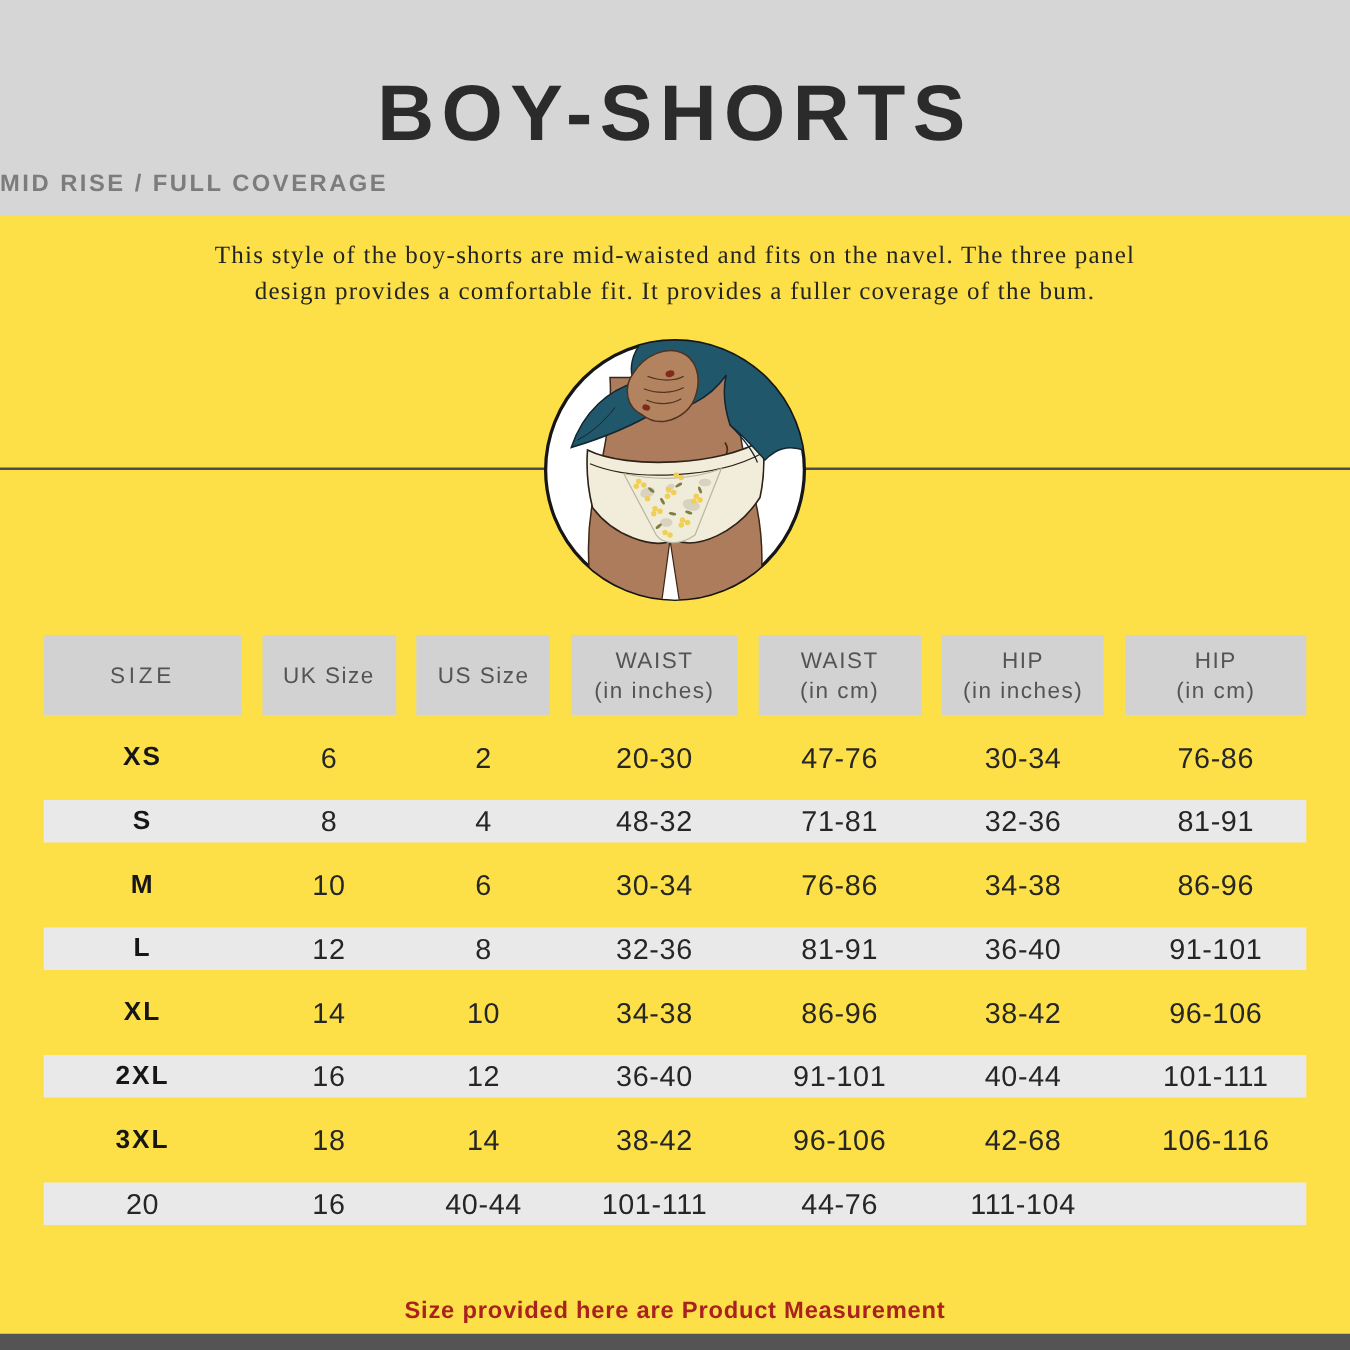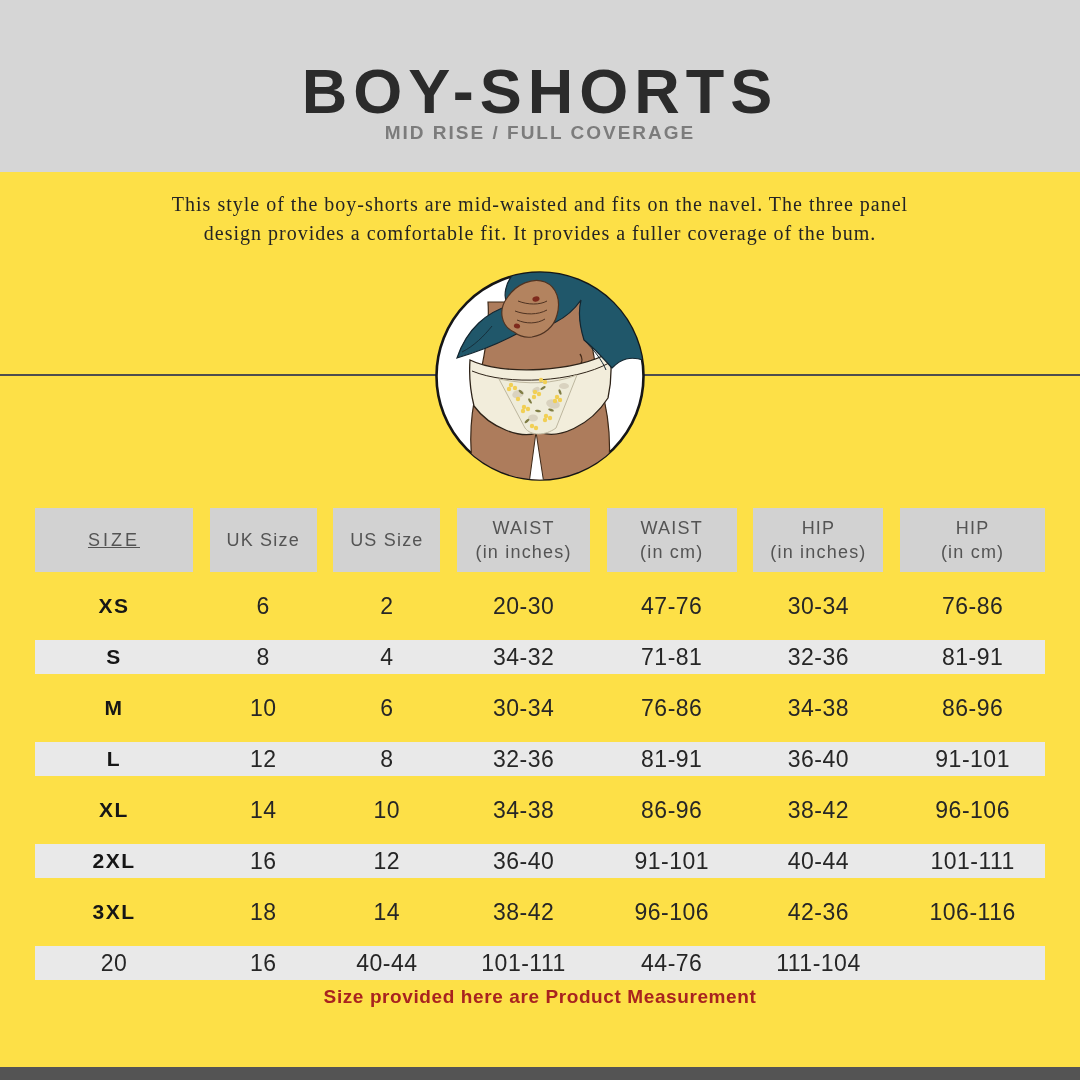--- a/index.html
+++ b/index.html
@@ -10,21 +10,21 @@
   .band {
     position:absolute; top:0; left:0; width:100%; height:172px;
     background:var(--band_gray, #d6d6d6);
   }
   .title {
     position:absolute; top:60px; left:0; width:100%; text-align:center;
     font-size:63px; font-weight:700; letter-spacing:6px; line-height:1;
     color:var(--title_dark, #2b2b2b);
   }
   .subtitle {
-    position:absolute; top:122px; left:0; width:100%; text-align:center;
+    position:absolute; top:137px; left:0; width:100%; 
     font-size:19px; font-weight:700; letter-spacing:2px;
     color:var(--subtitle_gray, #7c7c7c);
   }
   .desc {
     position:absolute; top:190px; left:0; width:100%; text-align:center;
     font-size:20px; letter-spacing:1px; line-height:29px;
     color:#242424; white-space:pre;font-family:Liberation Serif, serif;
   }
   .divider {
     position:absolute; top:374px; left:0; width:100%; height:2px;
@@ -38,31 +38,31 @@
     display:grid;
     grid-template-columns:158px 107px 107px 133px 130px 130px 145px;
     column-gap:16.7px;
   }
   .thead .th {
     background:var(--header_cell_gray, #d2d2d2); height:64px;
     display:flex; align-items:center; justify-content:center; text-align:center;
     font-size:18px; letter-spacing:1.2px; line-height:1.35; color:#545454;
     white-space:pre-line;
   }
-  .thead .th.size-col { letter-spacing:3px;text-decoration:underline; }
+  .thead .th.size-col { letter-spacing:3px; }
   .tr { height:34px; margin-top:17px; }
   .tbody .tr:nth-child(even) { background:var(--stripe_gray, #e9e9e9); }
   .tr .td {
     display:flex; align-items:center; justify-content:center;
     font-size:23px; letter-spacing:0.5px; color:#262626;text-align:right;
   }
   .tr .td.size { font-weight:700; font-size:21px; letter-spacing:1.5px; color:#161616; }
 
   .note {
-    position:absolute; top:986px; left:0; width:100%; text-align:center;
+    position:absolute; top:1038px; left:0; width:100%; text-align:center;
     font-size:19px; font-weight:700; letter-spacing:0.6px;
     color:var(--note_red, #a8231f);
   }
   .bar {
     position:absolute; top:1067px; left:0; width:100%; height:13px;
     background:var(--footer_bar_gray, #545454);
   }
 </style>
 </head>
 <body>
@@ -173,21 +173,21 @@
       <div class="td">20-30</div>
       <div class="td">47-76</div>
       <div class="td">30-34</div>
       <div class="td">76-86</div>
     </div>
 
     <div class="tr grid">
       <div class="td size">S</div>
       <div class="td">8</div>
       <div class="td">4</div>
-      <div class="td">34-32</div>
+      <div class="td">48-32</div>
       <div class="td">71-81</div>
       <div class="td">32-36</div>
       <div class="td">81-91</div>
     </div>
 
     <div class="tr grid">
       <div class="td size">M</div>
       <div class="td">10</div>
       <div class="td">6</div>
       <div class="td">30-34</div>
@@ -225,21 +225,21 @@
       <div class="td">40-44</div>
       <div class="td">101-111</div>
     </div>
 
     <div class="tr grid">
       <div class="td size">3XL</div>
       <div class="td">18</div>
       <div class="td">14</div>
       <div class="td">38-42</div>
       <div class="td">96-106</div>
-      <div class="td">42-36</div>
+      <div class="td">42-68</div>
       <div class="td">106-116</div>
     </div>
 
     <div class="tr grid">
       <div class="td">20</div>
       <div class="td">16</div>
       <div class="td">40-44</div>
       <div class="td">101-111</div>
       <div class="td">44-76</div>
       <div class="td">111-104</div>

